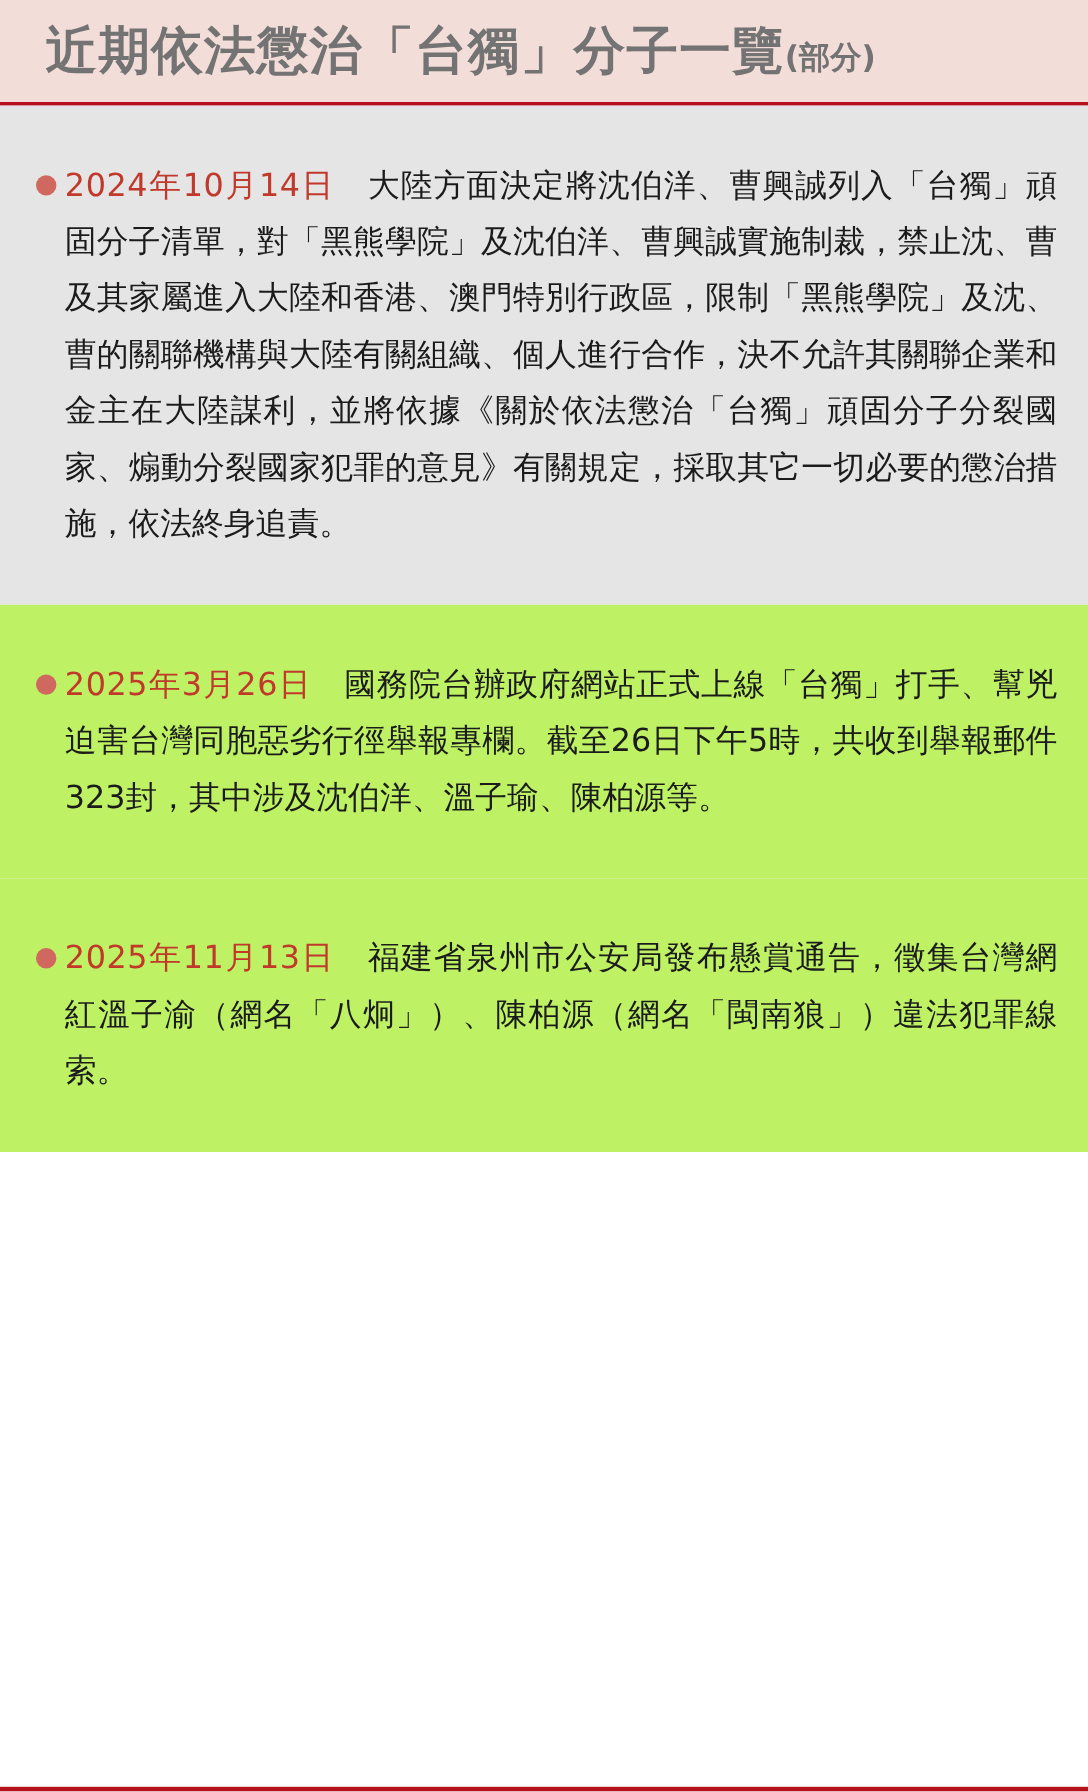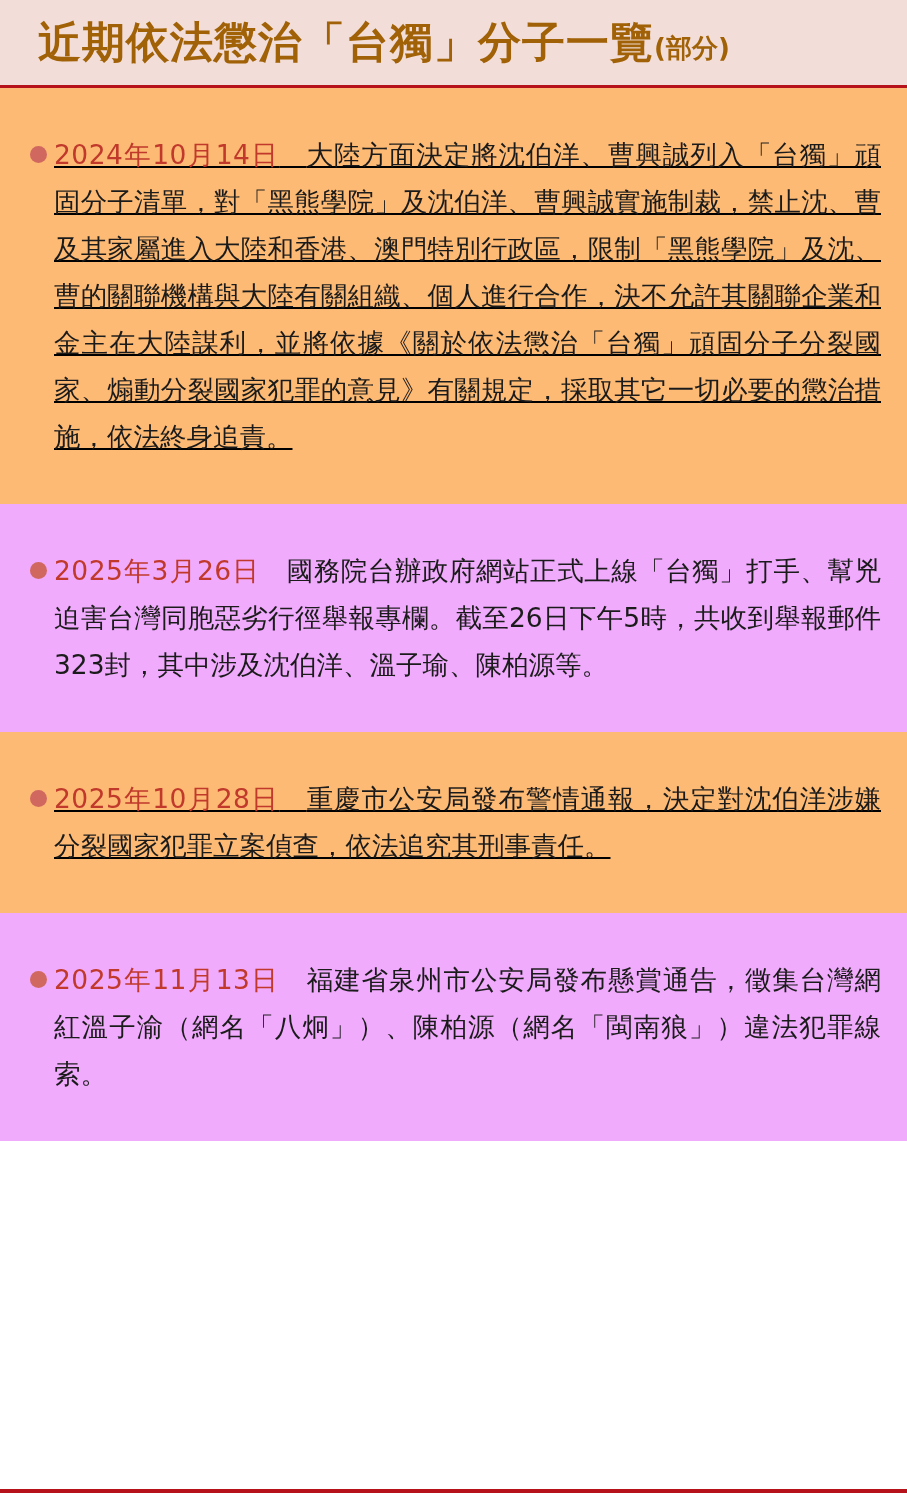--- a/index.html
+++ b/index.html
@@ -29,40 +29,40 @@
     display: flex;
     align-items: center;
     padding-left: 38px;
     box-sizing: border-box;
     border-bottom: 3px solid #b5121b;
   }
   .header-title {
     font-family: "DejaVu Sans", "Liberation Sans", sans-serif;
     font-size: 43px;
     font-weight: bold;
-    color: #a16207;
+    color: #737373;
     letter-spacing: 1px;
     white-space: nowrap;
   }
   .header-title .sub {
     font-size: 26px;
     font-weight: bold;
     letter-spacing: 0;
   }
   
   .entries {
     position: relative;
   }
   .entry {
     position: relative;
     padding: 16px 26px 18px 28px;
     box-sizing: border-box;
   }
-  .entry.shade-light { background: #fdba74; text-decoration: underline; }
-  .entry.shade-pink  { background: #f0abfc; }
+  .entry.shade-light { background: #e5e5e5; }
+  .entry.shade-pink  { background: #bef264; }
 
   .entry-body {
     position: relative;
     font-family: "DejaVu Sans", "Liberation Sans", sans-serif;
     font-size: 26.5px;
     line-height: 47px;
     color: #1b1b1b;
     text-align: justify;
     text-justify: inter-character;
     text-indent: 0;
@@ -105,22 +105,19 @@
     </div>
   </div>
 
   <div class="entries">
       <div class="entry shade-light">
         <p class="entry-body"><span class="bullet"></span><span class="entry-date">2024年10月14日</span>　<span class="entry-text">大陸方面決定將沈伯洋、曹興誠列入「台獨」頑固分子清單，對「黑熊學院」及沈伯洋、曹興誠實施制裁，禁止沈、曹及其家屬進入大陸和香港、澳門特別行政區，限制「黑熊學院」及沈、曹的關聯機構與大陸有關組織、個人進行合作，決不允許其關聯企業和金主在大陸謀利，並將依據《關於依法懲治「台獨」頑固分子分裂國家、煽動分裂國家犯罪的意見》有關規定，採取其它一切必要的懲治措施，依法終身追責。</span></p>
       </div>
       <div class="entry shade-pink">
         <p class="entry-body"><span class="bullet"></span><span class="entry-date">2025年3月26日</span>　<span class="entry-text">國務院台辦政府網站正式上線「台獨」打手、幫兇迫害台灣同胞惡劣行徑舉報專欄。截至26日下午5時，共收到舉報郵件323封，其中涉及沈伯洋、溫子瑜、陳柏源等。</span></p>
       </div>
-      <div class="entry shade-light">
-        <p class="entry-body"><span class="bullet"></span><span class="entry-date">2025年10月28日</span>　<span class="entry-text">重慶市公安局發布警情通報，決定對沈伯洋涉嫌分裂國家犯罪立案偵查，依法追究其刑事責任。</span></p>
-      </div>
       <div class="entry shade-pink">
         <p class="entry-body"><span class="bullet"></span><span class="entry-date">2025年11月13日</span>　<span class="entry-text">福建省泉州市公安局發布懸賞通告，徵集台灣網紅溫子渝（網名「八炯」）、陳柏源（網名「閩南狼」）違法犯罪線索。</span></p>
       </div>
     </div>
 
   <div class="bottom-rule"></div>
 </div>
 
 </body></html>

